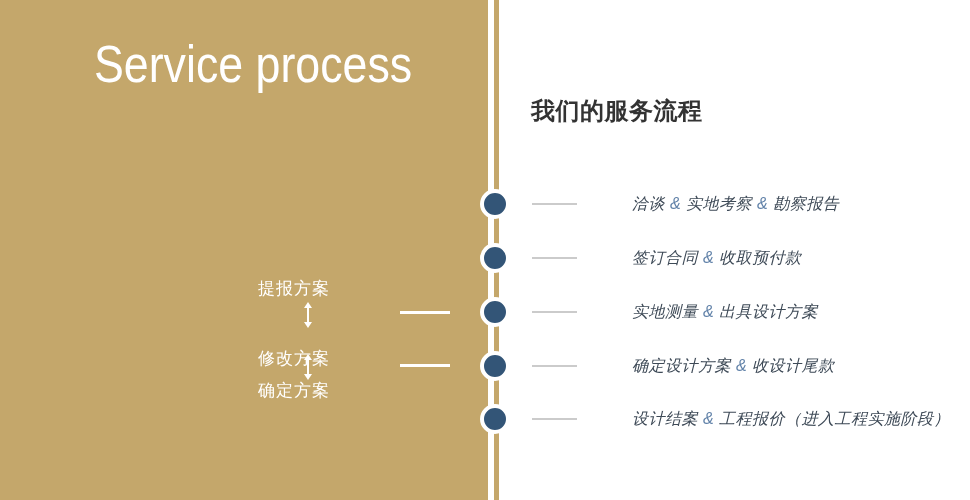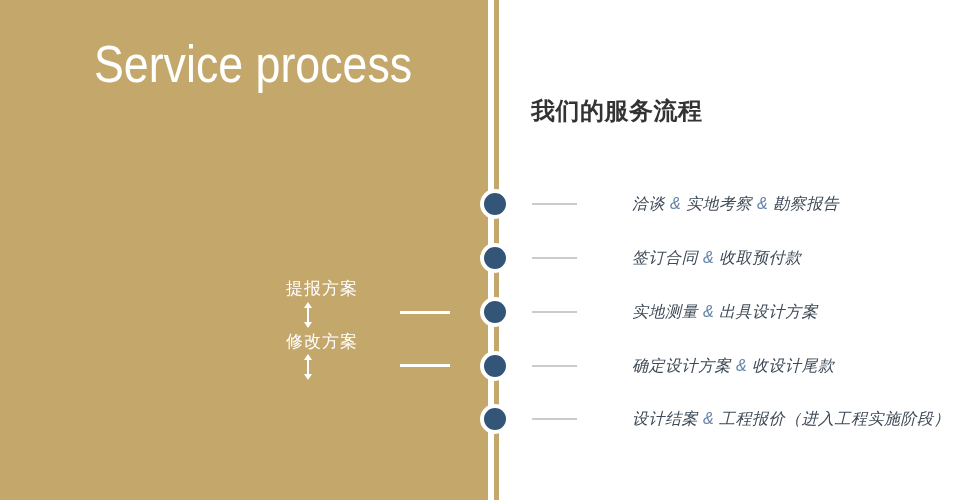--- a/index.html
+++ b/index.html
@@ -4,21 +4,21 @@
 <style>
   html,body{margin:0;padding:0;}
   body{width:970px;height:500px;background:#fff;position:relative;overflow:hidden;
        font-family:"Liberation Sans","DejaVu Sans",sans-serif;}
   .stage{position:absolute;inset:0;}
   .gold-panel{position:absolute;left:0;top:0;width:488px;height:500px;background:var(--gold);}
   .divider{position:absolute;left:494px;top:0;width:5px;height:500px;background:var(--gold);}
   .service-title{position:absolute;left:94px;top:38px;margin:0;font-size:52px;font-weight:400;
        line-height:52px;letter-spacing:0px;color:#fff;transform:scaleX(0.86);transform-origin:left center;}
   .plan-group{position:absolute;left:258px;top:0;width:100px;height:500px;}
-  .plan-label{position:absolute;left:0;width:100px;text-align:right;color:#fff;
+  .plan-label{position:absolute;left:0;width:100px;text-align:left;color:#fff;
        font-size:17px;line-height:22px;letter-spacing:1px;}
   .v-arrow{position:absolute;left:45px;width:10px;height:26px;}
   .v-arrow .tri-up{position:absolute;top:0;left:1px;width:0;height:0;
        border-left:4px solid transparent;border-right:4px solid transparent;border-bottom:6px solid #fff;}
   .v-arrow .stem{position:absolute;top:5px;left:4px;width:2px;height:16px;background:#fff;}
   .v-arrow .tri-down{position:absolute;bottom:0;left:1px;width:0;height:0;
        border-left:4px solid transparent;border-right:4px solid transparent;border-top:6px solid #fff;}
   .conn{position:absolute;left:400px;width:50px;height:3px;background:#fff;}
   .cn-title{position:absolute;left:531px;top:95px;margin:0;font-size:24px;font-weight:700;
        letter-spacing:0.5px;color:var(--title);text-align:right;}
@@ -39,26 +39,27 @@
   <div class="divider"></div>
   <h1 class="service-title">Service process</h1>
 
   <div class="plan-group">
     <div class="plan-label" style="top:278px">提报方案</div>
     <div class="v-arrow" style="top:302px">
         <i class="tri-up"></i>
         <i class="stem"></i>
         <i class="tri-down"></i>
       </div>
-    <div class="plan-label" style="top:331px">修改方案</div>
+    <div class="plan-label" style="top:348px">修改方案</div>
     <div class="v-arrow" style="top:354px">
         <i class="tri-up"></i>
         <i class="stem"></i>
         <i class="tri-down"></i>
       </div>
+    <div class="plan-label" style="top:380px">确定方案</div>
   </div>
 
   <div class="conn" style="top:311px"></div>
   <div class="conn" style="top:364px"></div>
 
   <h2 class="cn-title">我们的服务流程</h2>
 
   <div class="step-row" style="top:204px">
     <span class="dot"></span>
     <span class="dash"></span>

